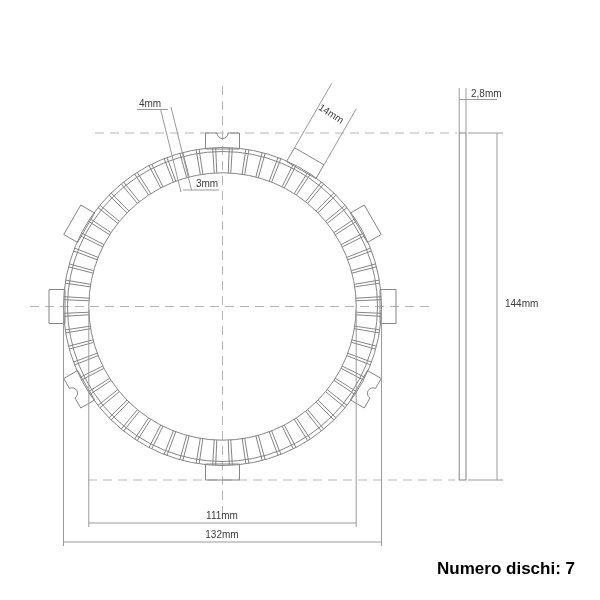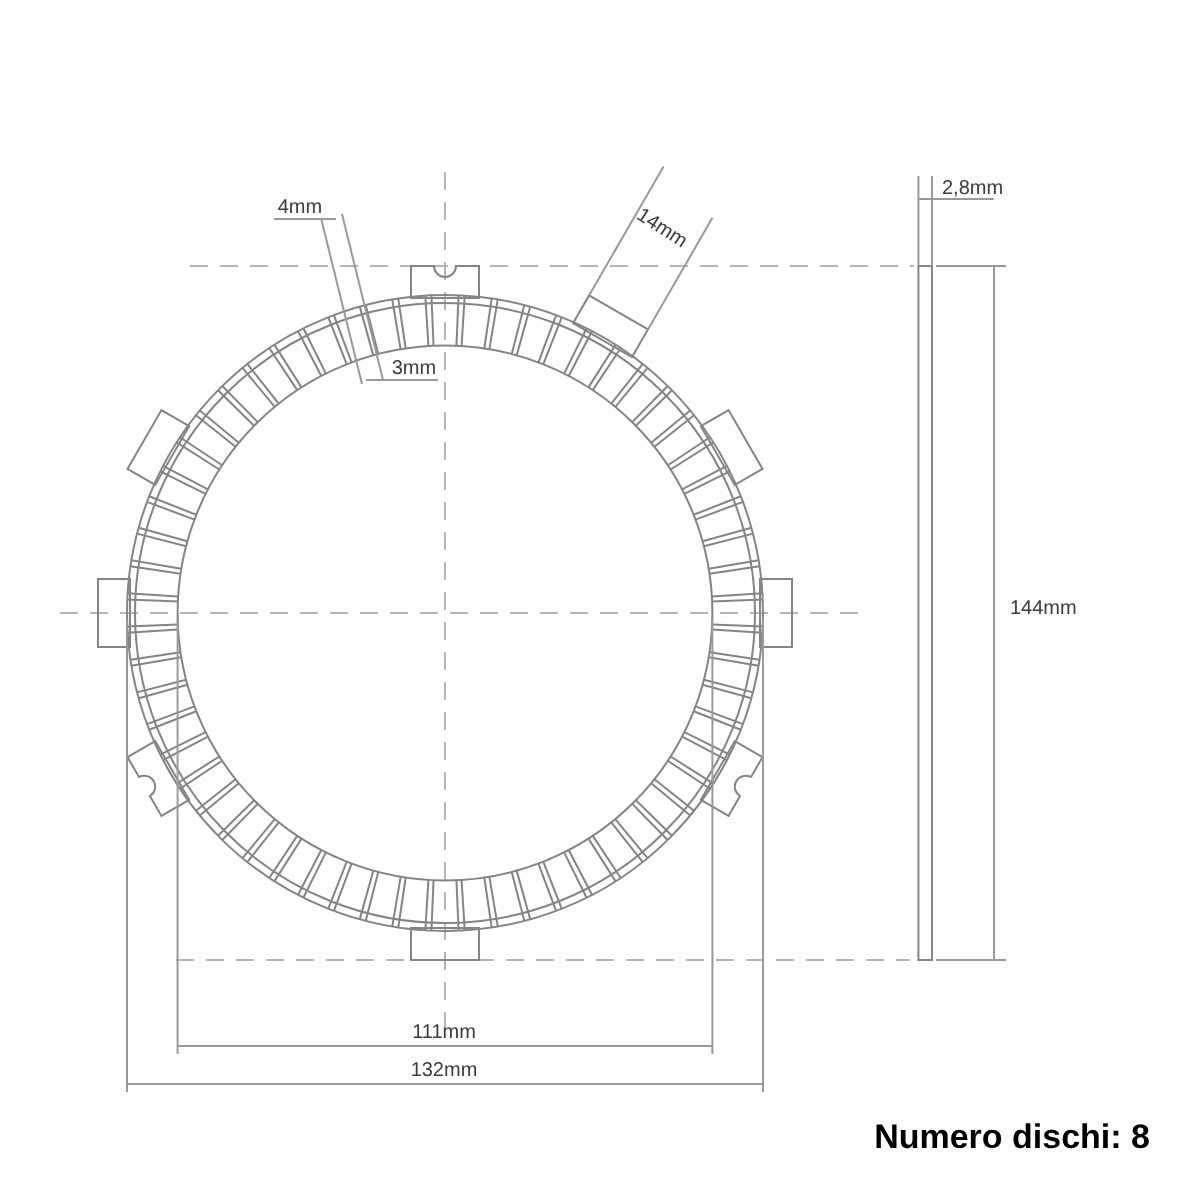--- a/index.html
+++ b/index.html
@@ -221,14 +221,14 @@
       <text x="150" y="106.5" text-anchor="middle">4mm</text>
       <text x="207" y="187" text-anchor="middle">3mm</text>
       <text x="331" y="117" text-anchor="middle" transform="rotate(33 331 114)">14mm</text>
       <text x="471" y="97" text-anchor="start">2,8mm</text>
       <text x="222" y="519" text-anchor="middle">111mm</text>
       <text x="222" y="538" text-anchor="middle">132mm</text>
       <text x="505" y="307" text-anchor="start">144mm</text>
     </g>
   </svg>
 
-  <div class="footer-label">Numero dischi: 8</div>
+  <div class="footer-label">Numero dischi: 7</div>
 </div>
 
 </body></html>

